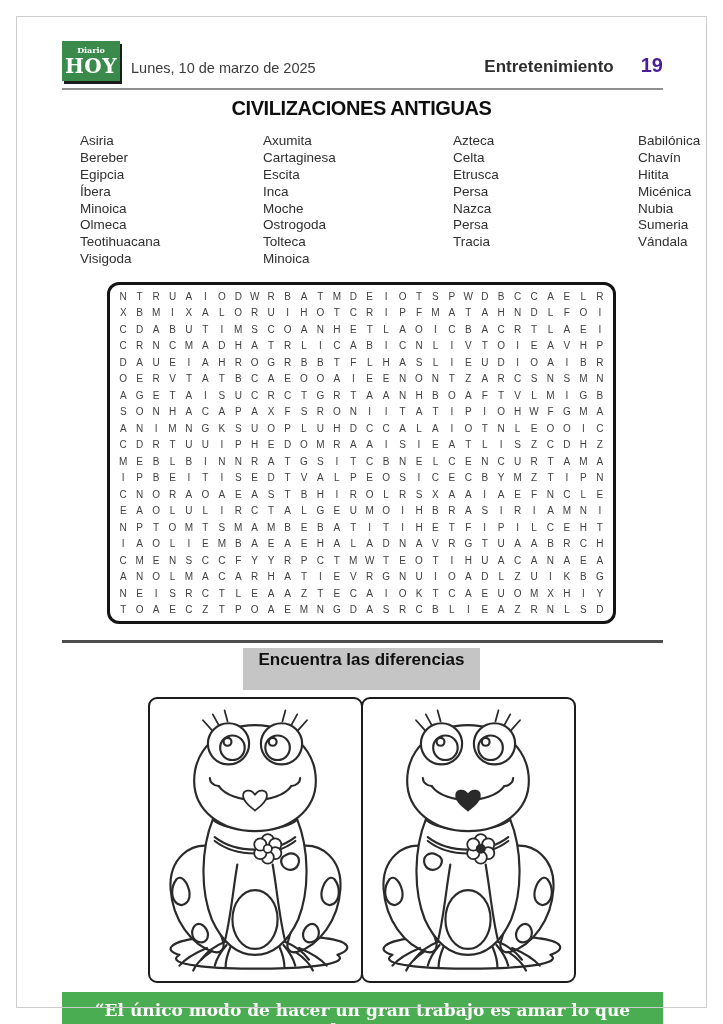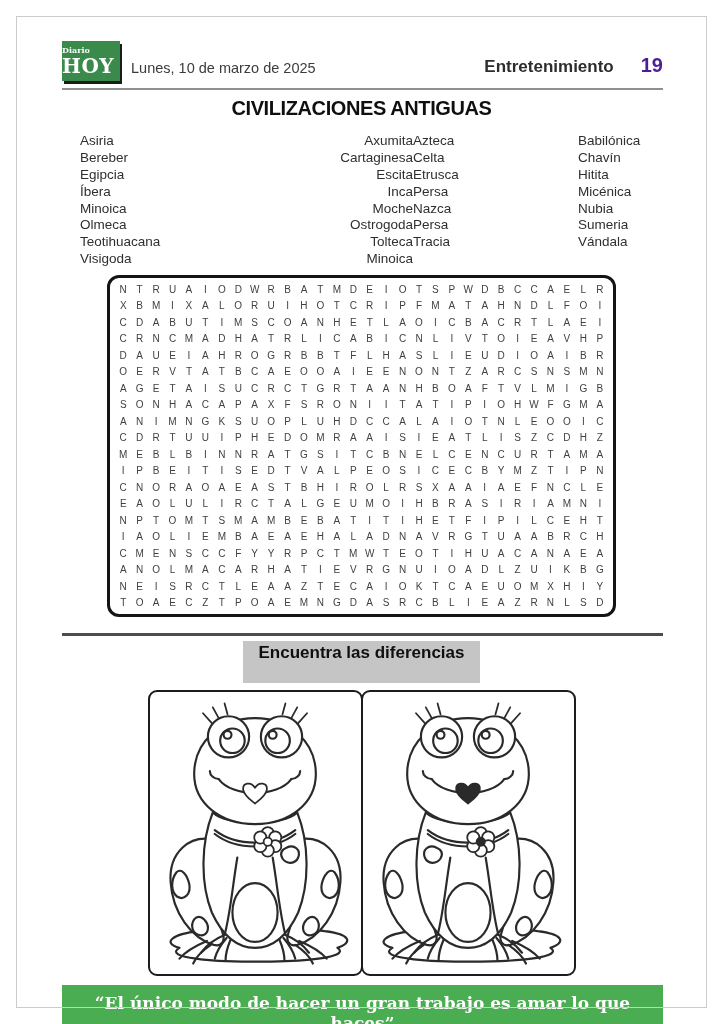--- a/index.html
+++ b/index.html
@@ -4,36 +4,36 @@
 <style>
   html,body{margin:0;padding:0;}
   body{
     width:723px;height:1024px;background:#ffffff;position:relative;overflow:hidden;
     font-family:"Liberation Sans",sans-serif;color:#222;
   }
   .page-frame{position:absolute;left:16px;top:16px;width:689px;height:990px;
     border:1px solid #cccccc;pointer-events:none;}
   
   .hdr{display:flex;align-items:flex-end;margin:38px 60px 0 62px;height:43px;}
-  .logo{width:58px;height:40px;background:#3a8a4c;color:#fff;
+  .logo{width:58px;height:40px;background:#3a8a4c;color:#fff;text-align:center;
     box-shadow:2px 3px 0 #1b1b1b;display:flex;flex-direction:column;justify-content:center;}
   .logo-top{font-size:8px;font-weight:bold;line-height:9px;font-family:"DejaVu Serif",serif;}
   .logo-main{font-size:20px;font-weight:bold;line-height:22px;letter-spacing:.5px;font-family:"DejaVu Serif",serif;}
   .date{font-size:14.5px;color:#3c3c3c;margin-left:11px;padding-bottom:5px;}
   .spacer{flex:1;}
   .section{font-size:17px;font-weight:bold;color:#2d2d2d;padding-bottom:4px;}
   .pagenum{font-size:20px;font-weight:bold;color:#4c1d95;margin-left:27px;padding-bottom:4px;}
   .header-rule{height:2px;background:#8f8f8f;margin:7px 60px 0 62px;}
   
   .title{text-align:center;font-size:20px;font-weight:bold;color:#0f0f0f;margin-top:7px;
     letter-spacing:-.4px;line-height:23px;}
-  .words{display:flex;margin:4px 0 7px 80px;}
+  .words{display:flex;margin:4px 0 14px 80px;gap:20px;}
   .word-col{box-sizing:border-box;}
   .word-col:nth-child(1){width:163px;}
-  .word-col:nth-child(2){width:170px;text-align:right;}
+  .word-col:nth-child(2){width:170px;}
   .word-col:nth-child(3){width:165px;}
   .word{font-size:13.5px;color:#2f2f2f;line-height:16.8px;}
   .grid-box{box-sizing:border-box;width:509px;height:342px;margin:7px auto 0;
     border:3px solid #141414;border-radius:12px;padding:3px 5px;
     display:grid;grid-template-columns:repeat(30,1fr);grid-auto-rows:1fr;}
   .grid-letter{display:flex;align-items:center;justify-content:center;
     font-size:10px;color:#414141;}
   
   .section-divider{height:3px;background:#4d4d4d;margin:16px 60px 0 62px;}
   .diff-head{text-align:center;margin-top:5px;}

